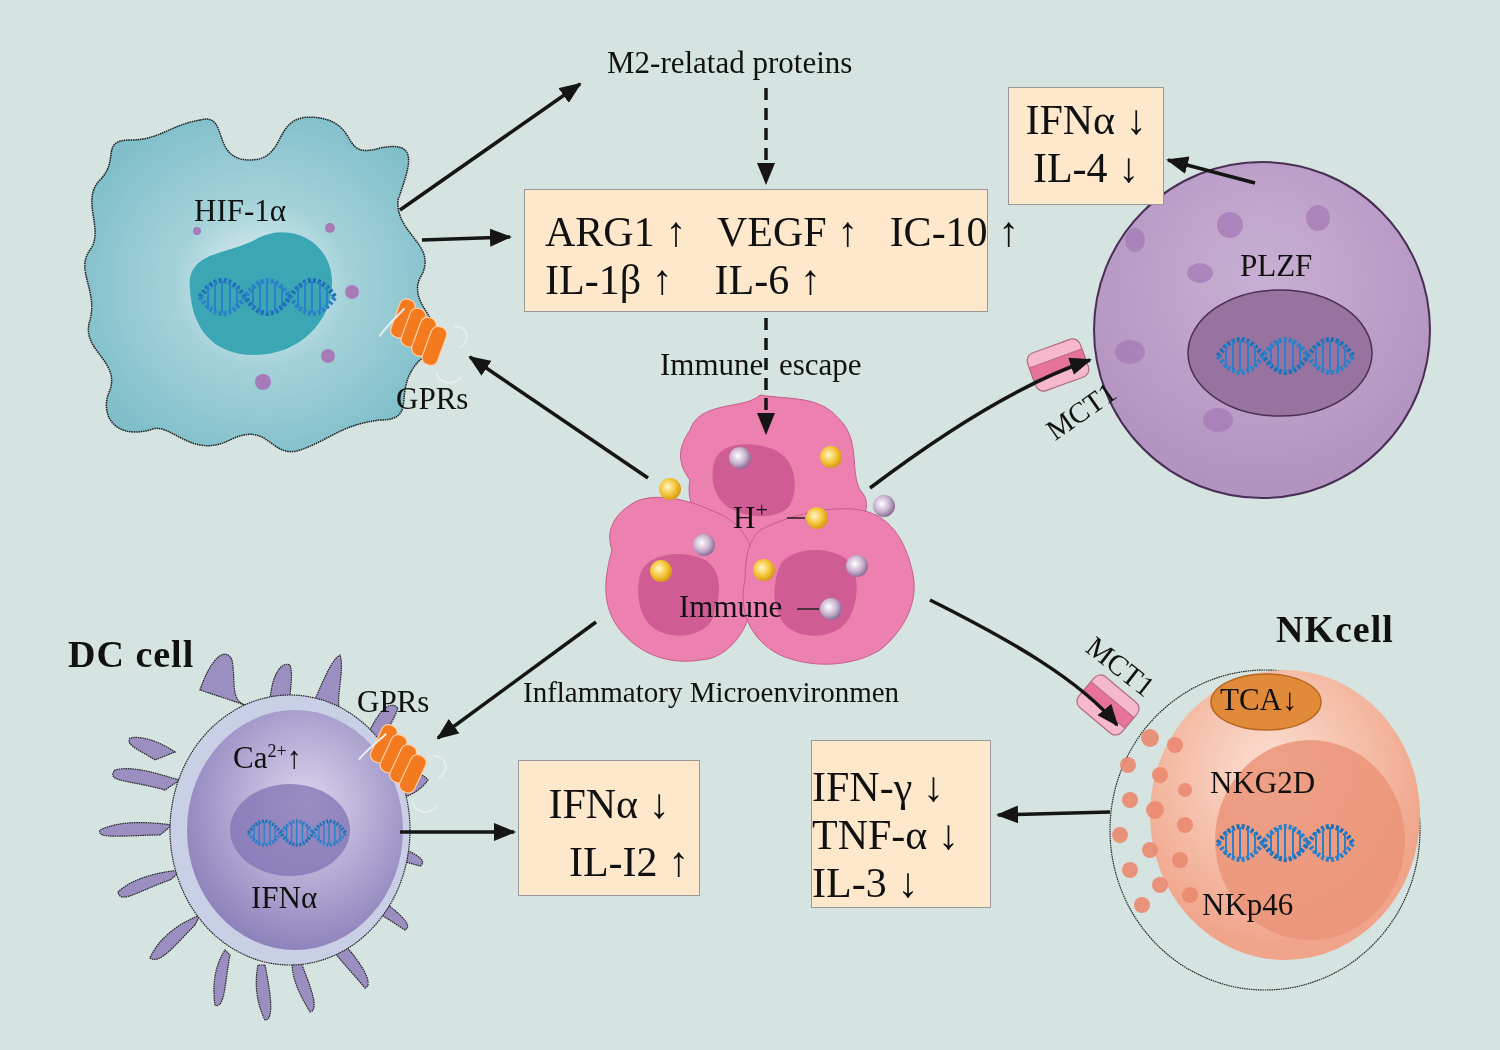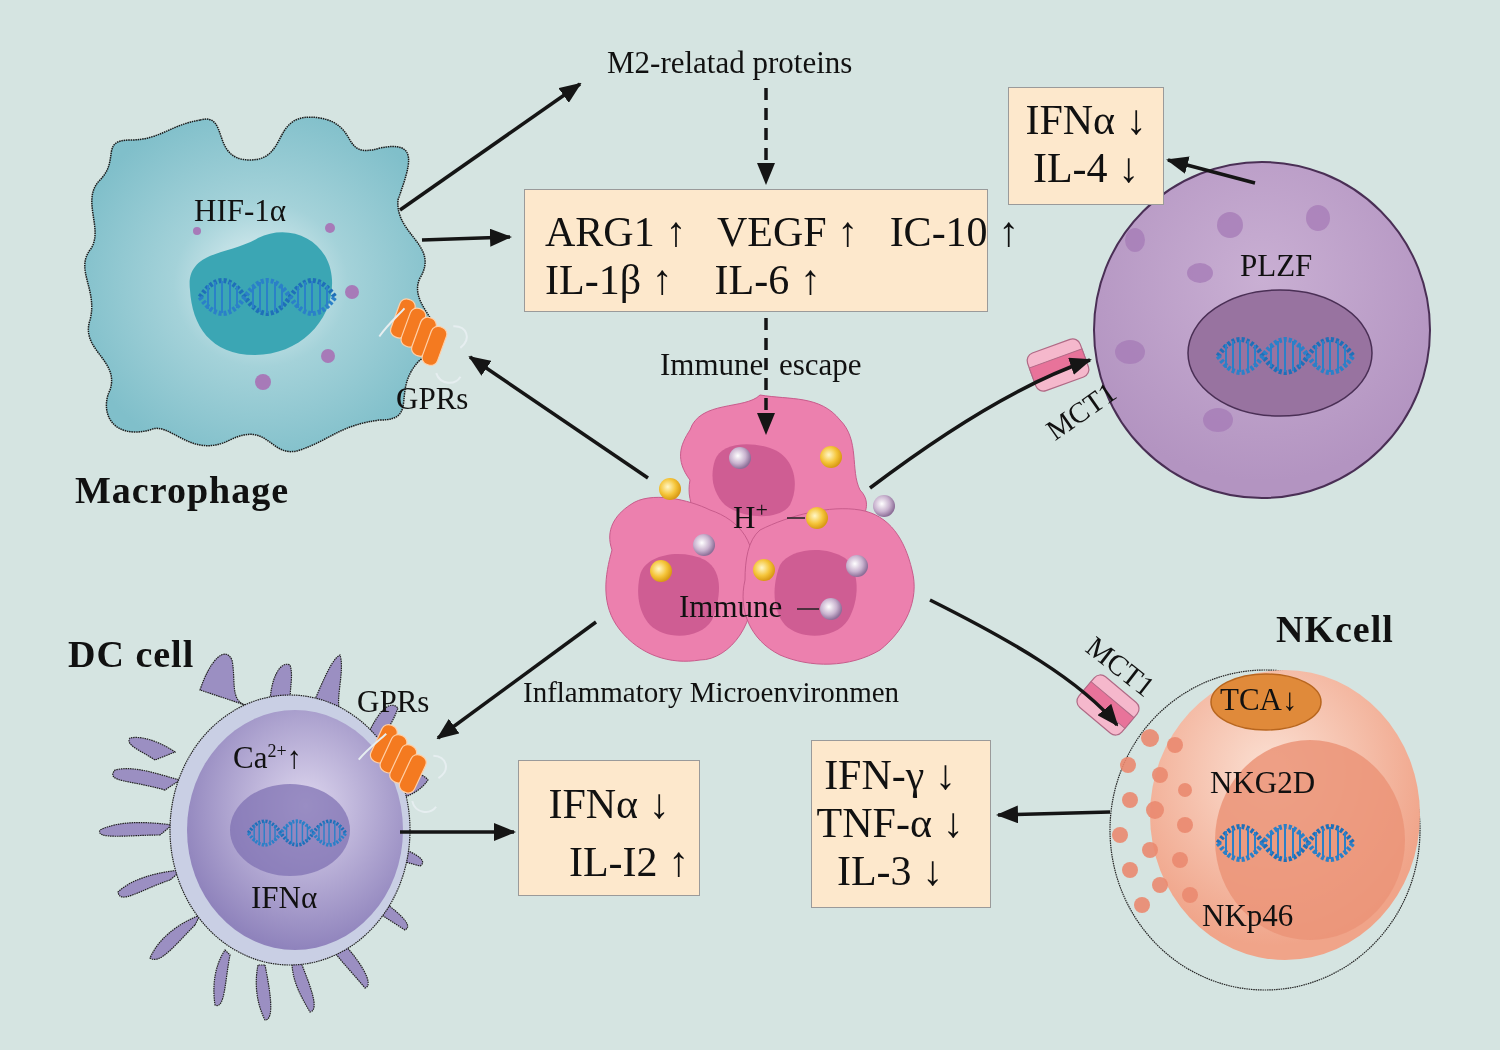--- a/index.html
+++ b/index.html
@@ -220,21 +220,20 @@
     <span>IL-1β ↑</span>&nbsp;&nbsp;&nbsp;
     <span>IL-6 ↑</span>
   </div>
 </div>
 
 <div class="lbl t30" style="left:660px;top:347px;">Immune</div>
 <div class="lbl t30" style="left:779px;top:347px;text-align:right;">escape</div>
 
 <div class="lbl t30" style="left:194px;top:193px;">HIF-1α</div>
 <div class="lbl t30" style="left:396px;top:381px;">GPRs</div>
-<div class="lbl title" style="left:75px;top:468px;">Macrophage</div>
 
 <div class="lbl t30" style="left:733px;top:497px;"><span>H</span><sup style="font-size:22px;">+</sup></div>
 <div class="lbl t30" style="left:679px;top:589px;">Immune</div>
 <div class="lbl t28" style="left:523px;top:676px;">Inflammatory Microenvironmen</div>
 
 <div class="box" style="left:1008px;top:87px;width:156px;height:118px;text-align:center;padding-top:8px;">
   <div class="row">IFNα ↓</div>
   <div class="row">IL-4 ↓</div>
 </div>
 <div class="lbl t30" style="left:1240px;top:248px;">PLZF</div>
@@ -246,19 +245,19 @@
 <div class="lbl t30" style="left:251px;top:880px;">IFNα</div>
 <div class="box" style="left:518px;top:760px;width:182px;height:136px;text-align:center;padding-top:14px;">
   <div class="row" style="line-height:58px;">IFNα ↓</div>
   <div class="row" style="line-height:58px;padding-left:40px;">IL-I2 ↑</div>
 </div>
 
 <div class="lbl title" style="left:1276px;top:607px;">NKcell</div>
 <div class="lbl t28" style="left:1100px;top:630px;transform:rotate(38deg);transform-origin:left top;">MCT1</div>
 <div class="lbl t30" style="left:1220px;top:682px;">TCA↓</div>
 <div class="lbl t30" style="left:1210px;top:765px;">NKG2D</div>
-<div class="lbl t30" style="left:1202px;top:887px;margin-top:11px;">NKp46</div>
-<div class="box" style="left:811px;top:740px;width:180px;height:168px;text-align:center;padding:10px 22px 0 0;">
+<div class="lbl t30" style="left:1202px;top:887px;">NKp46</div>
+<div class="box" style="left:811px;top:740px;width:180px;height:168px;text-align:left;padding:22px 22px 0 0;">
   <div class="row">IFN-γ ↓</div>
   <div class="row">TNF-α ↓</div>
   <div class="row">IL-3 ↓</div>
 </div>
 </div>
 
 </body></html>

